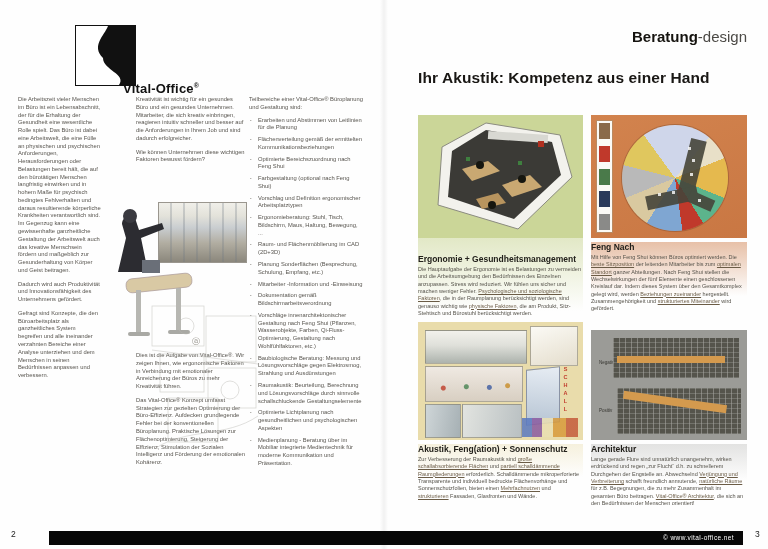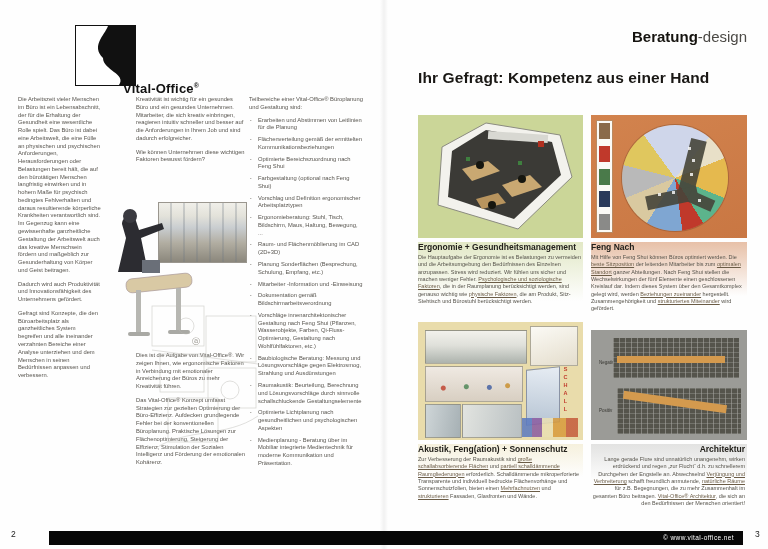--- a/index.html
+++ b/index.html
@@ -33,28 +33,28 @@
   .edition{position:absolute;top:28px;right:21px;font-size:15px;color:#4c4a46;}
   .edition b{color:#15130f;}
   .headline{position:absolute;left:418px;top:69px;font-size:15.5px;font-weight:bold;color:#191714;letter-spacing:.1px;}
   .panel{position:absolute;}
   .panel .img{position:relative;width:100%;overflow:hidden;}
   .panel .cap{font-size:8.5px;font-weight:bold;color:#22201b;margin:4px 0 2px 0;}
   .panel .body{font-size:5.5px;line-height:1.33;color:#55524a;}
   .lnk{text-decoration:underline;color:#6b5c46;}
   #panel-ergonomie{left:418px;top:115px;width:165px;}
   #panel-ergonomie .img{height:123px;background:#cbd698;}
-  #panel-ergonomie .txt{background:linear-gradient(180deg,rgba(203,214,152,.55),rgba(203,214,152,0) 88%);padding:0 2px 4px 0;}
+  #panel-ergonomie .txt{background:linear-gradient(180deg,rgba(203,214,152,.55),rgba(203,214,152,0) 88%);padding:12px 2px 4px 0;}
   #panel-fengshui{left:591px;top:115px;width:156px;}
   #panel-fengshui .img{height:123px;background:linear-gradient(160deg,#d2834e,#c97743);}
   #panel-fengshui .txt{background:linear-gradient(180deg,rgba(206,125,73,.48),rgba(206,125,73,0) 72%);padding:0 2px 4px 0;}
   #panel-akustik{left:418px;top:322px;width:165px;}
   #panel-akustik .img{height:118px;background:#e9dcab;}
   #panel-akustik .txt{background:linear-gradient(180deg,rgba(233,220,171,.4),rgba(233,220,171,0) 55%);padding:0 2px 4px 0;}
-  #panel-architektur{left:591px;top:330px;width:156px;text-align:right;}
+  #panel-architektur{left:591px;top:330px;width:156px;}
   #panel-architektur .img{height:110px;background:#9b9b97;}
   #panel-architektur .txt{background:linear-gradient(180deg,rgba(155,155,151,.28),rgba(155,155,151,0) 55%);padding:0 2px 4px 0;}
   
   .fs-strip{position:absolute;left:5px;top:5px;width:17px;height:113px;background:#fbfaf6;border:1px solid #b98a62;
      display:flex;flex-direction:column;justify-content:space-between;padding:2px;box-sizing:border-box;}
   .fs-ico{width:11px;height:16px;margin:0 auto;}
   .fs-circle{position:absolute;left:31px;top:10px;width:106px;height:106px;border-radius:50%;
      background:conic-gradient(#cfd6ea 0 40deg,#e8e0c8 40deg 68deg,#e5b94e 68deg 112deg,#5cb48c 112deg 148deg,
      #c0392b 148deg 172deg,#7fa6d2 172deg 212deg,#d9c9a0 212deg 248deg,#b9b9b9 248deg 284deg,#e0c75e 284deg 324deg,#cfd6ea 324deg 360deg);
      box-shadow:0 0 0 1px rgba(120,70,40,.4);}
@@ -174,21 +174,21 @@
           <circle cx="84" cy="92" r="9"></circle>
           <path d="M10,150 C40,130 80,140 112,118"></path>
           <path d="M6,52 L112,66"></path>
         </g>
       </svg>
     </div>
     <div class="circ-a">ⓐ</div>
   </div>
 
   <div class="edition"><b>Beratung</b><span>-design</span></div>
-  <div class="headline">Ihr Gefragt: Kompetenz aus einer Hand</div>
+  <div class="headline">Ihr Akustik: Kompetenz aus einer Hand</div>
 
   <div class="panel" id="panel-ergonomie">
     <div class="img">
       <svg width="165" height="123" viewBox="0 0 165 123">
         <polygon points="24,32 68,8 142,20 154,62 100,114 20,90" fill="#f3f2ed" stroke="#8b8b80" stroke-width="1"></polygon>
         <polygon points="34,36 68,15 134,27 143,60 96,104 30,82" fill="#3b3a36"></polygon>
         <rect x="70" y="18" width="60" height="8" fill="#d8d8d2" transform="rotate(4 100 22)"></rect>
         <polygon points="44,54 70,46 82,56 54,66" fill="#c9a872"></polygon>
         <polygon points="84,70 112,60 124,72 94,82" fill="#c9a872"></polygon>
         <polygon points="58,84 80,78 88,88 64,94" fill="#b8945e"></polygon>

